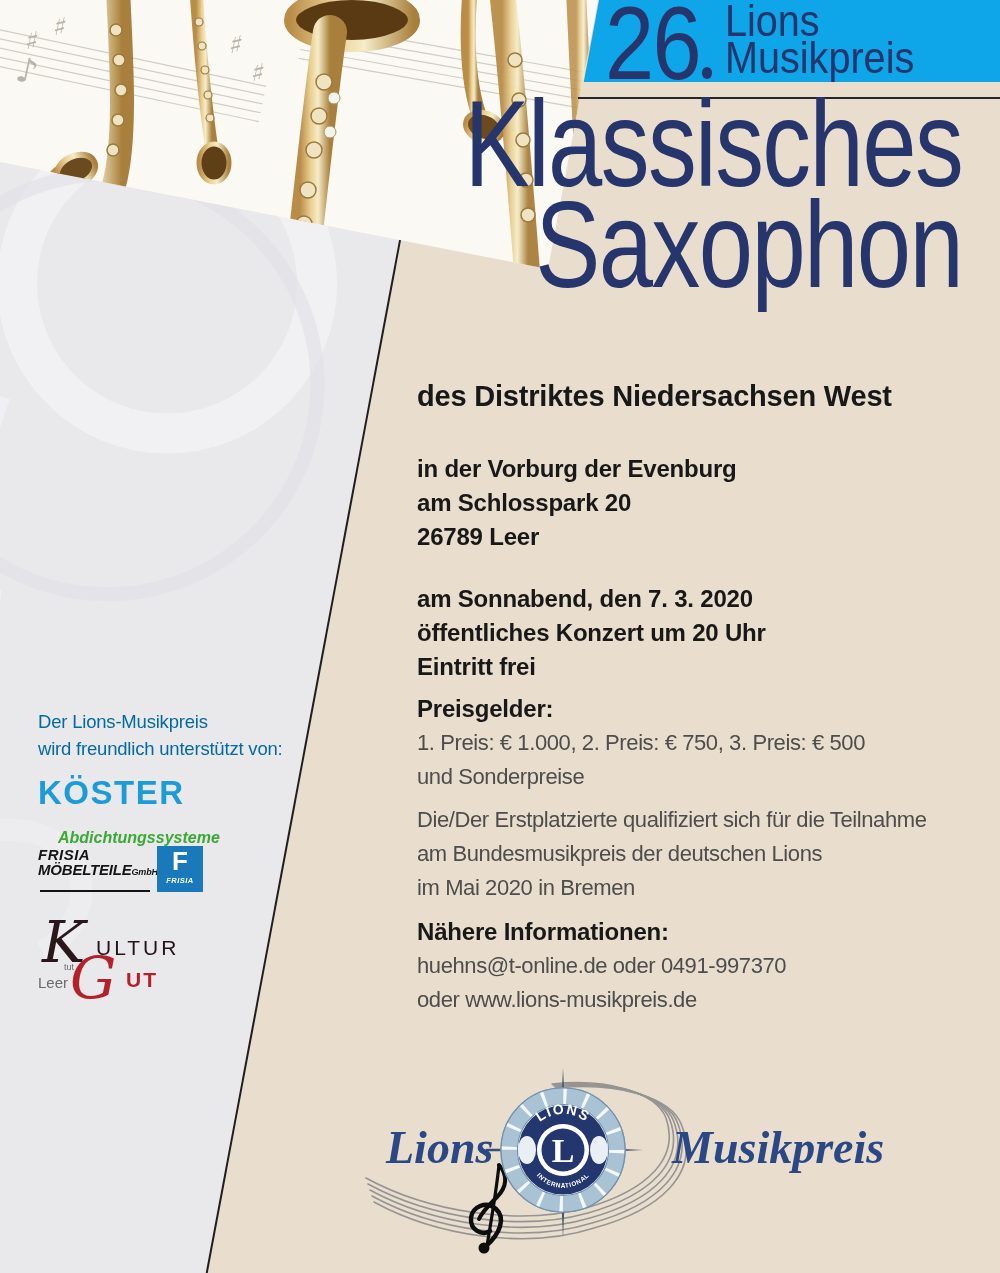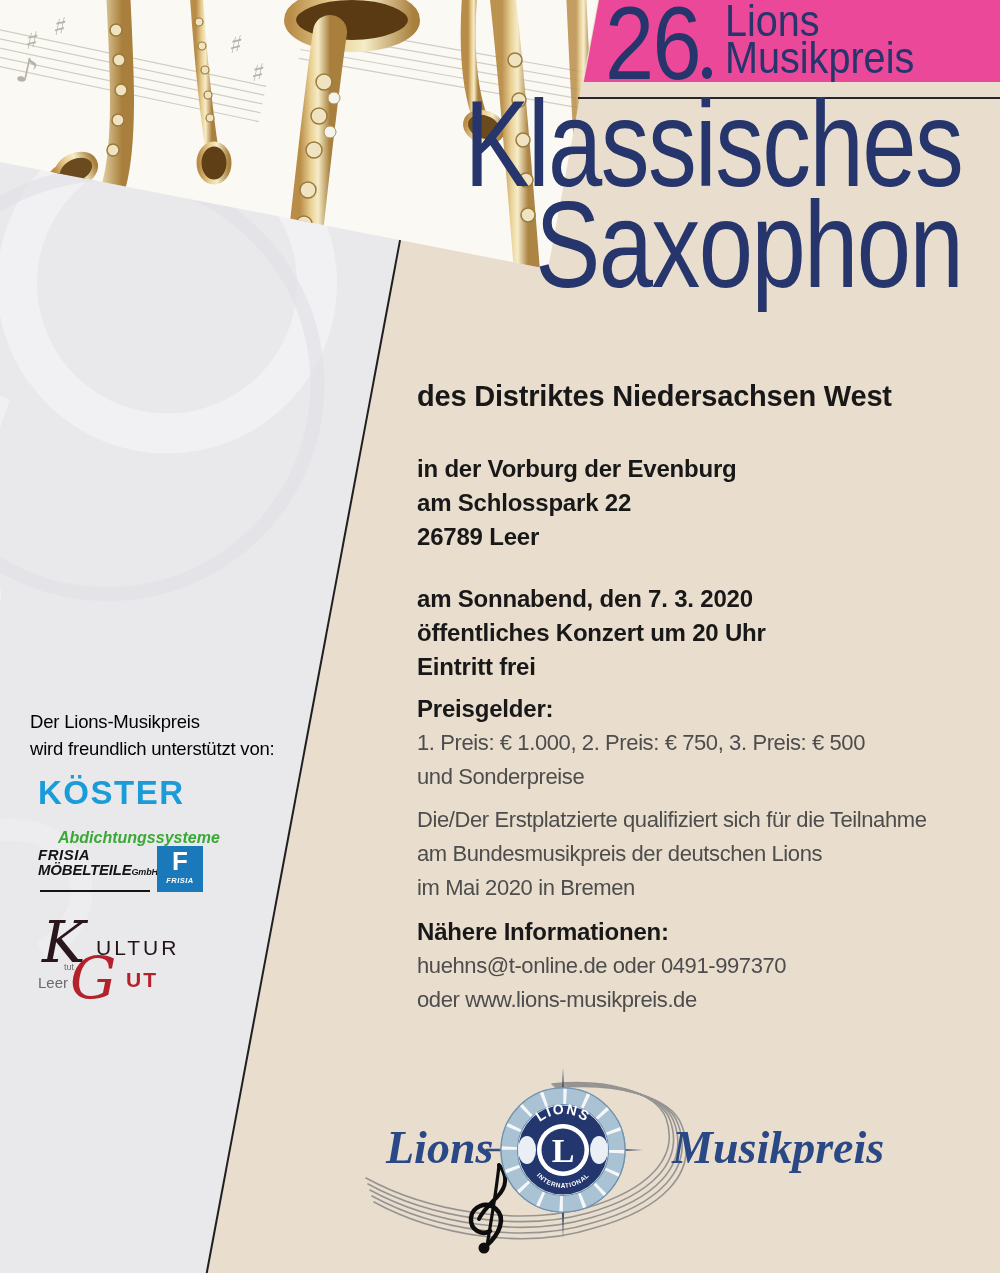--- a/index.html
+++ b/index.html
@@ -10,21 +10,21 @@
   .gray-sheet{position:absolute;top:0;right:554px;width:760px;height:1420px;
               background:#e9e9ec;border-right:2px solid #1f1f1f;
               transform:rotate(10.6deg);transform-origin:top right;}
   .gray-sheet svg{position:absolute;top:0;left:40px;}
 
   
   .photo{position:absolute;top:0;left:0;width:600px;height:280px;
          clip-path:polygon(0 0,598px 0,548px 269px,0 162px);}
 
   
-  .header-box{position:absolute;top:0;left:575px;width:425px;height:82px;background:#ec4899;
+  .header-box{position:absolute;top:0;left:575px;width:425px;height:82px;background:#0ea5e9;
               clip-path:polygon(24px 0,425px 0,425px 97px,6px 97px);color:#26356b;}
   .header-rule{position:absolute;top:97px;left:578px;width:422px;height:2px;background:#26262b;}
   .ed-num{position:absolute;top:-12px;left:30px;font-size:104px;font-weight:300;line-height:110px;
           transform:scaleX(.85);transform-origin:0 0;letter-spacing:-2px;}
   .ed-dot{display:inline-block;width:12px;height:12px;border-radius:50%;background:#26356b;margin-left:2px;}
   .brand{position:absolute;top:2px;left:150px;font-size:45px;font-weight:400;line-height:37px;
          transform:scaleX(.88);transform-origin:0 0;}
 
   
   .title{position:absolute;top:94px;right:38px;text-align:right;color:#26356b;z-index:6;
@@ -32,21 +32,21 @@
          transform:scaleX(.80);transform-origin:100% 0;}
 
   
   .tblock{position:absolute;left:417px;line-height:34px;color:#181818;white-space:nowrap;z-index:6;}
   .b29{font-size:29px;font-weight:bold;letter-spacing:-.2px;}
   .b24{font-size:24px;font-weight:bold;letter-spacing:-.2px;}
   .l22{font-size:22px;font-weight:400;color:#4d4d4d;letter-spacing:-.4px;}
 
   
   .sp{position:absolute;z-index:5;}
-  .sp-intro{left:30px;top:708px;font-size:18.5px;line-height:27px;color:#000000;letter-spacing:-.2px;}
+  .sp-intro{left:38px;top:708px;font-size:18.5px;line-height:27px;color:#0369a1;letter-spacing:-.2px;}
   .koester-name{left:38px;top:774px;font-size:33px;font-weight:bold;letter-spacing:1.5px;color:#1b9cd8;}
   .koester-tag{left:58px;top:809px;font-size:16px;font-style:italic;font-weight:bold;color:#3aa935;margin-top:20px;}
   .frisia{left:38px;top:846px;width:170px;height:52px;}
   .frisia-l1{position:absolute;left:0;top:0;font-size:15px;font-weight:bold;font-style:italic;
              color:#141414;letter-spacing:.5px;}
   .frisia-l2{position:absolute;left:0;top:15px;font-size:15px;font-weight:bold;font-style:italic;
              color:#141414;letter-spacing:-.2px;text-align:center;}
   .frisia-suffix{font-size:9px;font-style:italic;}
   .frisia-rule{position:absolute;left:2px;top:44px;width:110px;height:2px;background:#141414;}
   .frisia-badge{position:absolute;left:119px;top:0;width:46px;height:46px;background:#1a79bb;
@@ -181,21 +181,21 @@
 
   <div class="title">
     <div>Klassisches</div>
     <div>Saxophon</div>
   </div>
 
   <div class="tblock b29" style="top:379px">des Distriktes Niedersachsen West</div>
 
   <div class="tblock b24" style="top:452px">
     <div>in der Vorburg der Evenburg</div>
-    <div>am Schlosspark 22</div>
+    <div>am Schlosspark 20</div>
     <div>26789 Leer</div>
   </div>
 
   <div class="tblock b24" style="top:582px">
     <div>am Sonnabend, den 7. 3. 2020</div>
     <div>öffentliches Konzert um 20 Uhr</div>
     <div>Eintritt frei</div>
   </div>
 
   <div class="tblock" style="top:692px">

